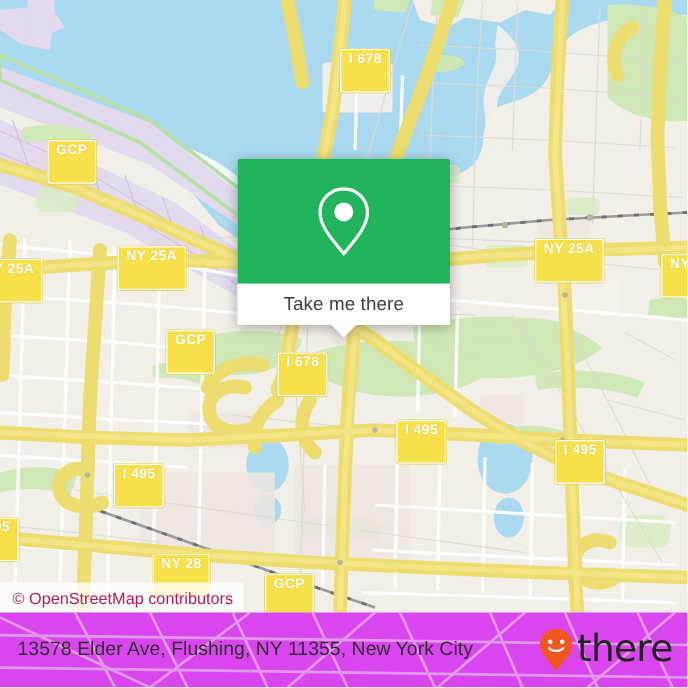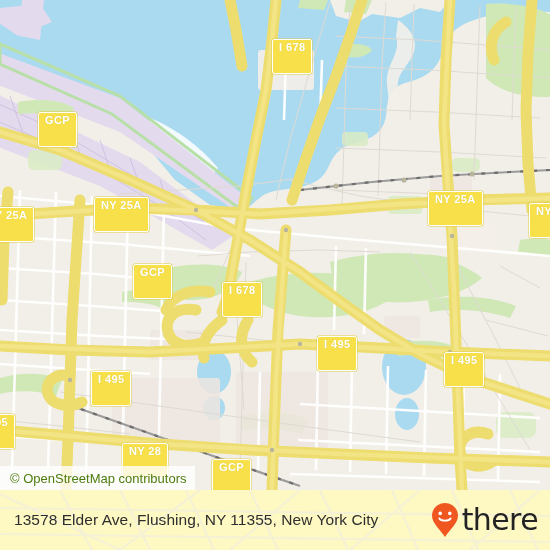--- a/index.html
+++ b/index.html
@@ -51,21 +51,21 @@
   
   #attribution {
     position: absolute;
     left: 0;
     top: 466px;
     height: 24px;
     display: flex;
     align-items: center;
     padding: 0 8px 0 10px;
     background: rgba(255,255,255,0.78);
-    color: #4d7c0f;
+    color: #be185d;
     font-size: 13px;
     font-family: "Liberation Sans", sans-serif;
     white-space: nowrap;
   }
 
   
   #popup {
     position: absolute;
     left: 190px;
     top: 127px;
@@ -110,21 +110,21 @@
     border-left: 11px solid transparent;
     border-right: 11px solid transparent;
     border-top: 11px solid #ffffff;
   }
 
   
   #footer {
     position: absolute;
     left: 0; top: 490px;
     width: 550px; height: 60px;
-    background: #fef9c3;
+    background: #d946ef;
     display: flex;
     align-items: center;
     justify-content: space-between;
     padding: 0 12px 0 14px;
     overflow: hidden;
   }
   #footer-watermark {
     position: absolute;
     left: 0; top: 0; width: 550px; height: 60px;
     opacity: 0.5;
@@ -400,20 +400,34 @@
         <div class="shield" style="left: 91px; top: 371px;">I 495</div>
         <div class="shield" style="left: -12px; top: 414px;">95</div>
         <div class="shield" style="left: 122px; top: 443px;">NY 28</div>
         <div class="shield" style="left: 212px; top: 459px;">GCP</div>
       </div>
 
     <div id="attribution">
       <span>© OpenStreetMap contributors</span>
     </div>
 
+    <div id="popup">
+      <div id="popup-body">
+        <div id="popup-green" style="background: rgb(34, 179, 93);">
+          <svg width="46" height="58" viewBox="0 0 46 58">
+            <path d="M23 3 C12.5 3 4 11.5 4 22 C4 33 14 44 23 55 C32 44 42 33 42 22 C42 11.5 33.5 3 23 3 Z" fill="none" stroke="#ffffff" stroke-width="2.6" stroke-linejoin="round"></path>
+            <circle cx="23" cy="21.5" r="7.6" fill="#ffffff"></circle>
+          </svg>
+        </div>
+        <div id="popup-label">
+          <span>Take me there</span>
+        </div>
+        <div id="popup-pointer"></div>
+      </div>
+    </div>
   </div>
 
   <div id="footer">
     <svg id="footer-watermark" viewBox="0 0 550 60" xmlns="http://www.w3.org/2000/svg">
       <g stroke="#eceae6" stroke-width="2.2" fill="none">
         <path d="M 60,0 L 92,60"></path>
           <path d="M 120,0 L 150,60"></path>
         <path d="M 186,0 L 214,60"></path>
           <path d="M 250,0 L 278,60"></path>
         <path d="M 320,0 L 348,60"></path>

